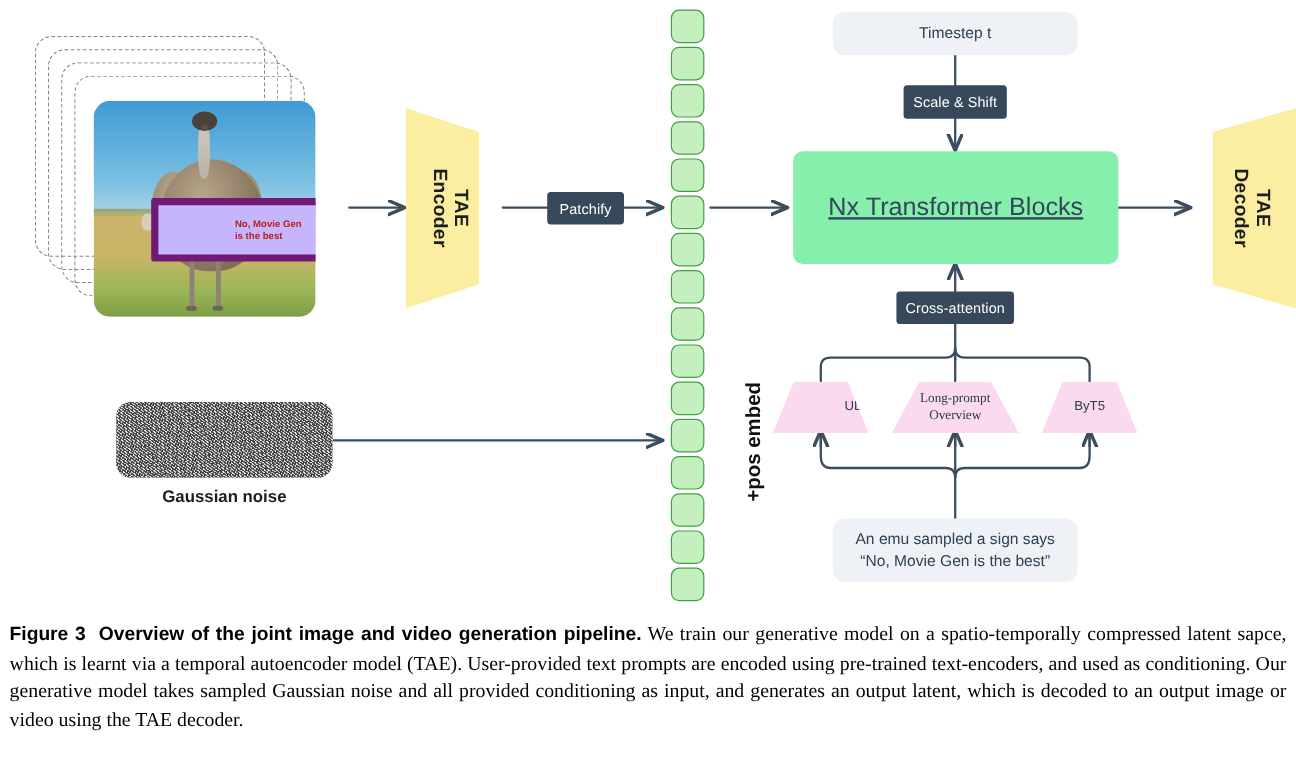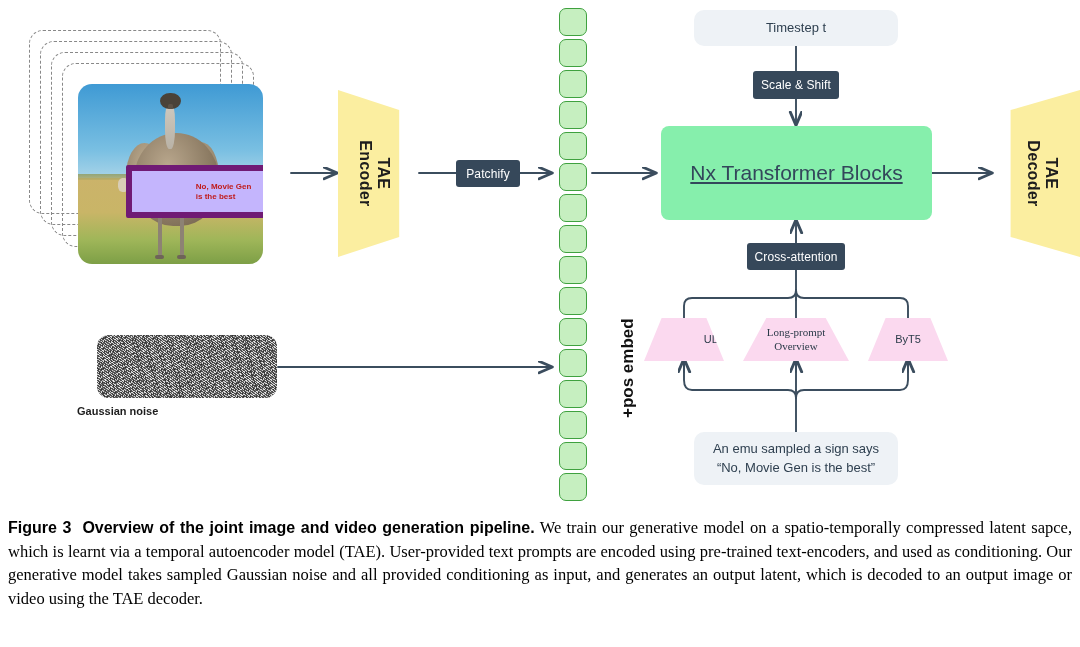--- a/index.html
+++ b/index.html
@@ -47,21 +47,21 @@
   .noise{position:absolute;border-radius:12px;background:#8b8b8b;overflow:hidden;}
   .noise-tex{position:absolute;inset:-20%;opacity:.95;
     background-image:
       repeating-linear-gradient(37deg,#4a4a4a 0 1px,transparent 1px 2px),
       repeating-linear-gradient(113deg,#d8d8d8 0 1px,transparent 1px 2px),
       repeating-linear-gradient(71deg,#303030 0 1px,transparent 1px 3px),
       repeating-linear-gradient(-41deg,#efefef 0 1px,transparent 1px 3px),
       repeating-linear-gradient(7deg,#6f6f6f 0 1px,transparent 1px 2px),
       repeating-linear-gradient(91deg,#bdbdbd 0 1px,transparent 1px 2px);
   }
-  .caption-under{position:absolute;text-align:left;font-weight:bold;font-size:11px;color:#1d1d1d;}
+  .caption-under{position:absolute;text-align:center;font-weight:bold;font-size:14px;color:#1d1d1d;}
 
   
   .tae{position:absolute;background:#fbeea0;}
   .tae-enc{clip-path:polygon(0 0,72% 12%,72% 88%,0 100%);}
   .tae-dec{clip-path:polygon(100% 0,100% 100%,22% 88%,22% 12%);}
   .vtext{transform:rotate(90deg);white-space:nowrap;font-weight:bold;font-size:16px;
          letter-spacing:.3px;line-height:1.15;color:#1d1d1d;text-align:center;}
 
   
   .badge{position:absolute;background:#36485a;color:#fff;border-radius:3px;

